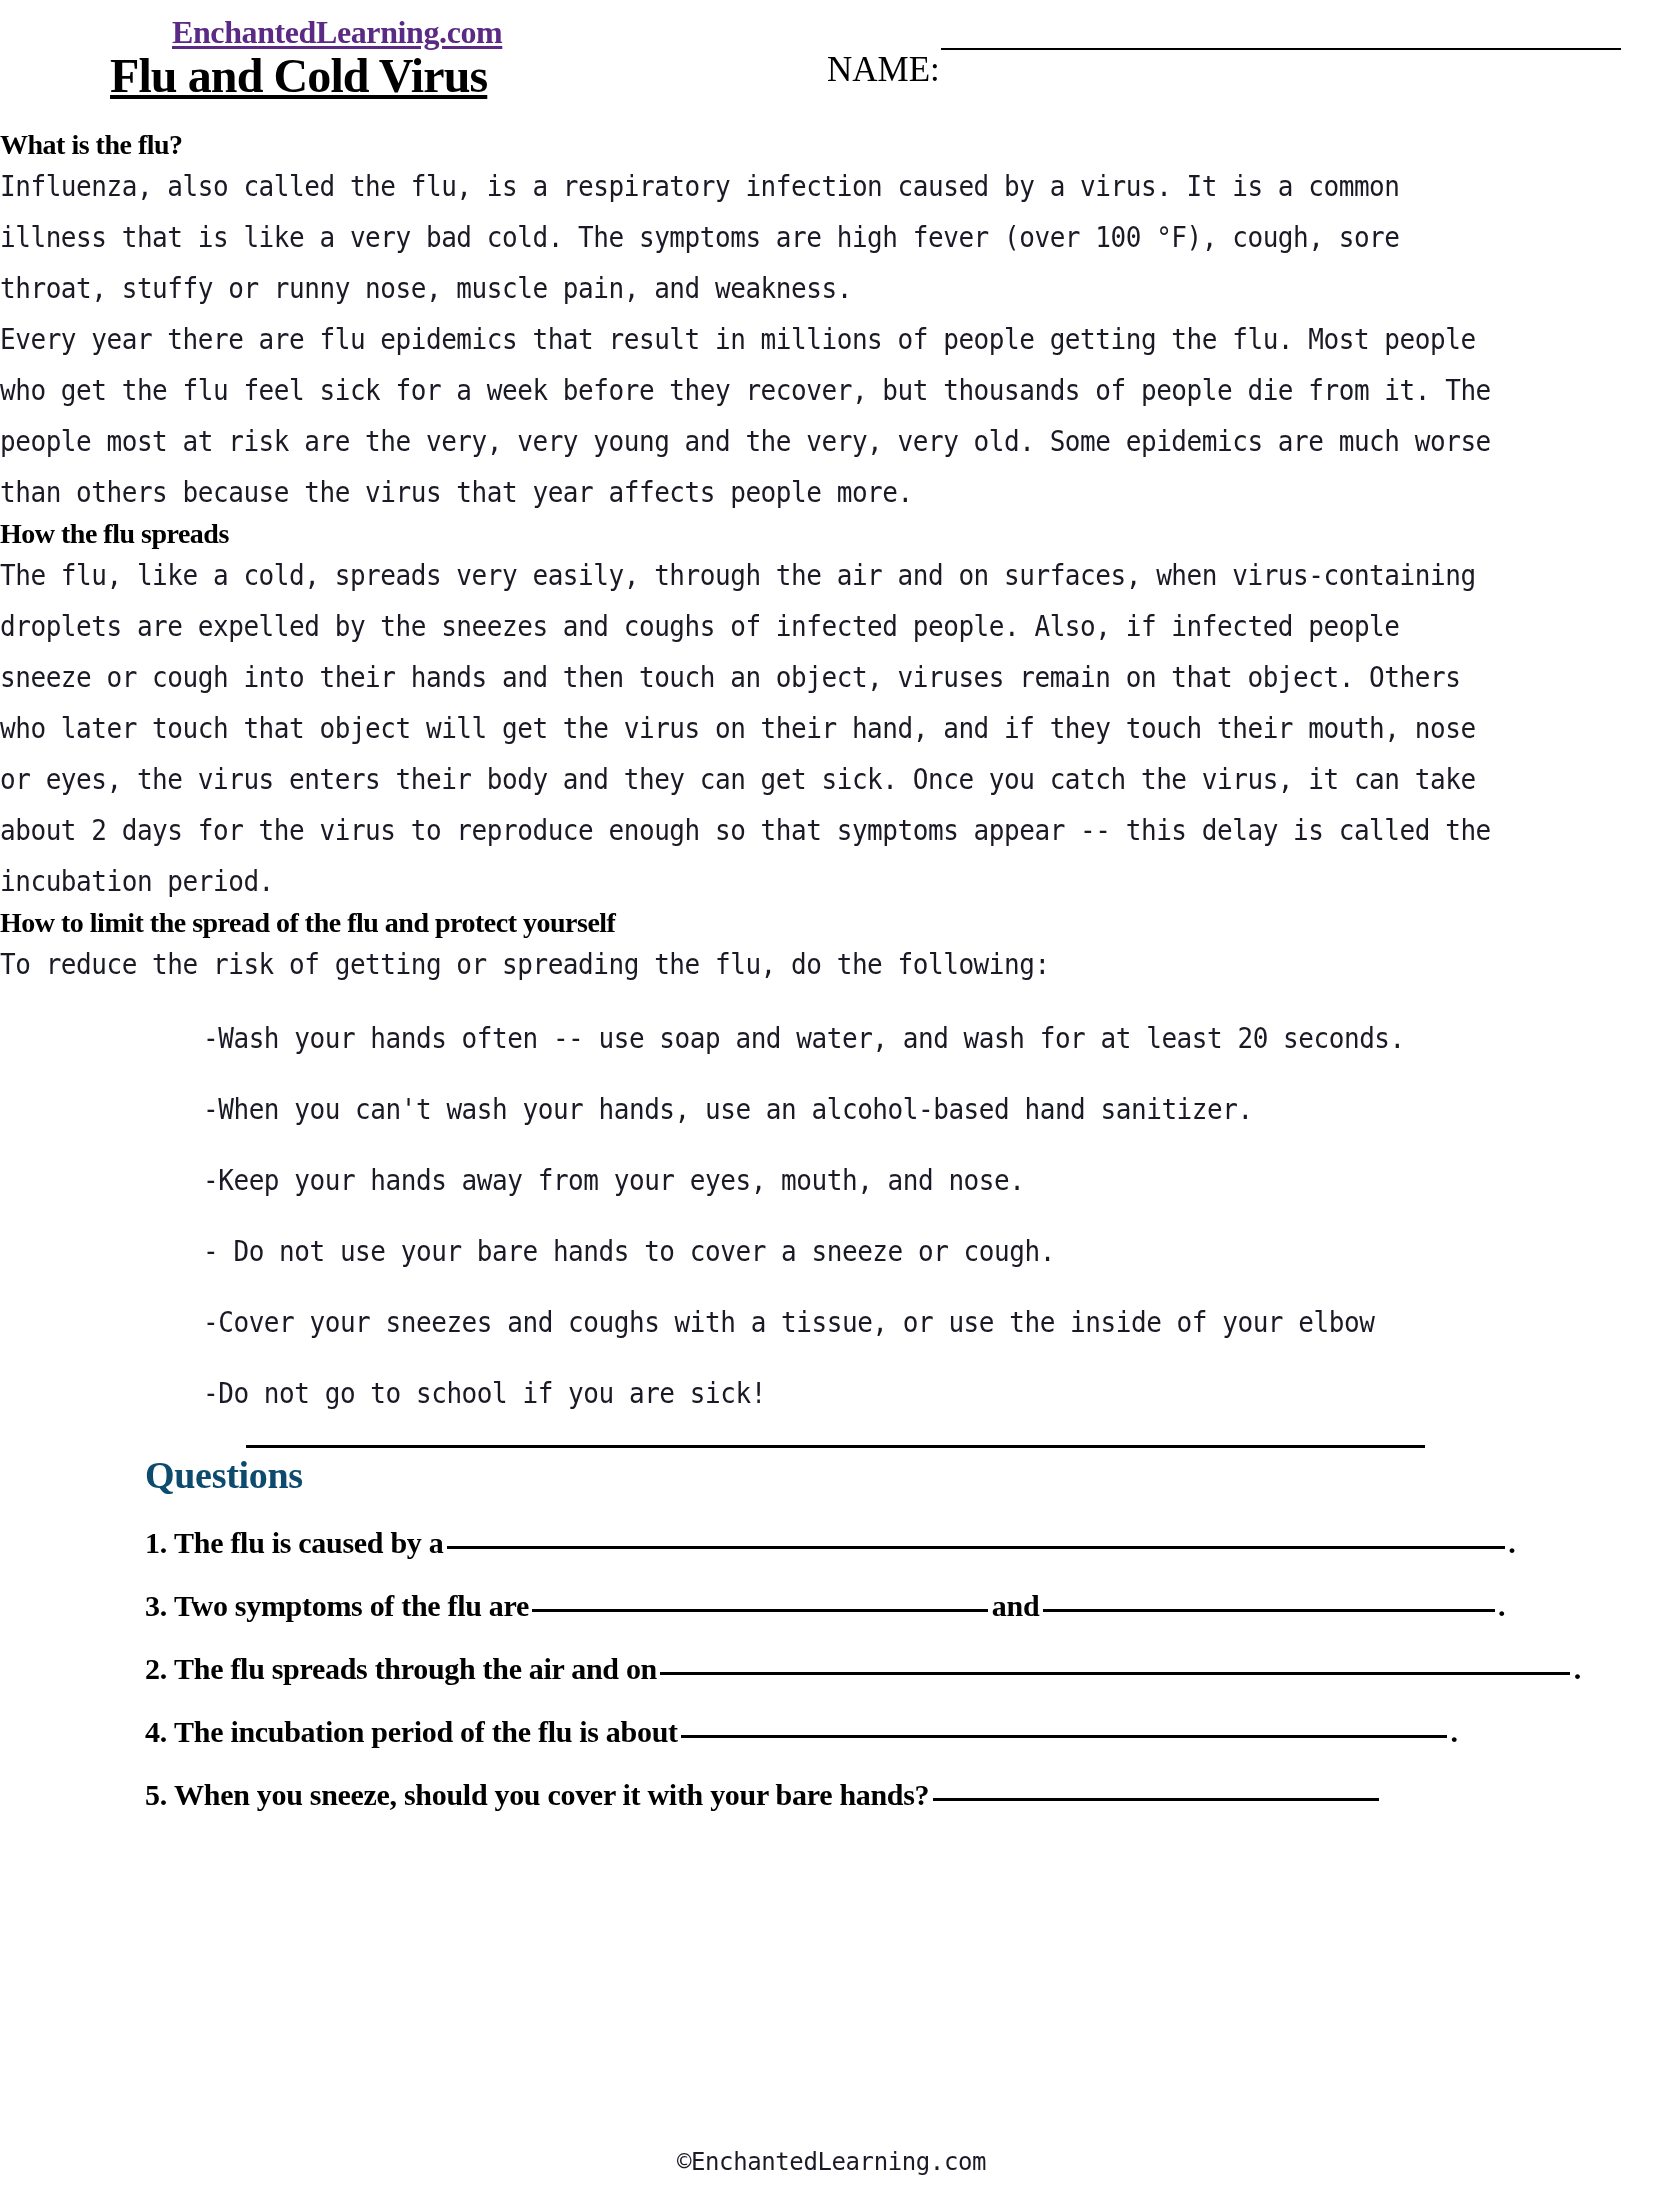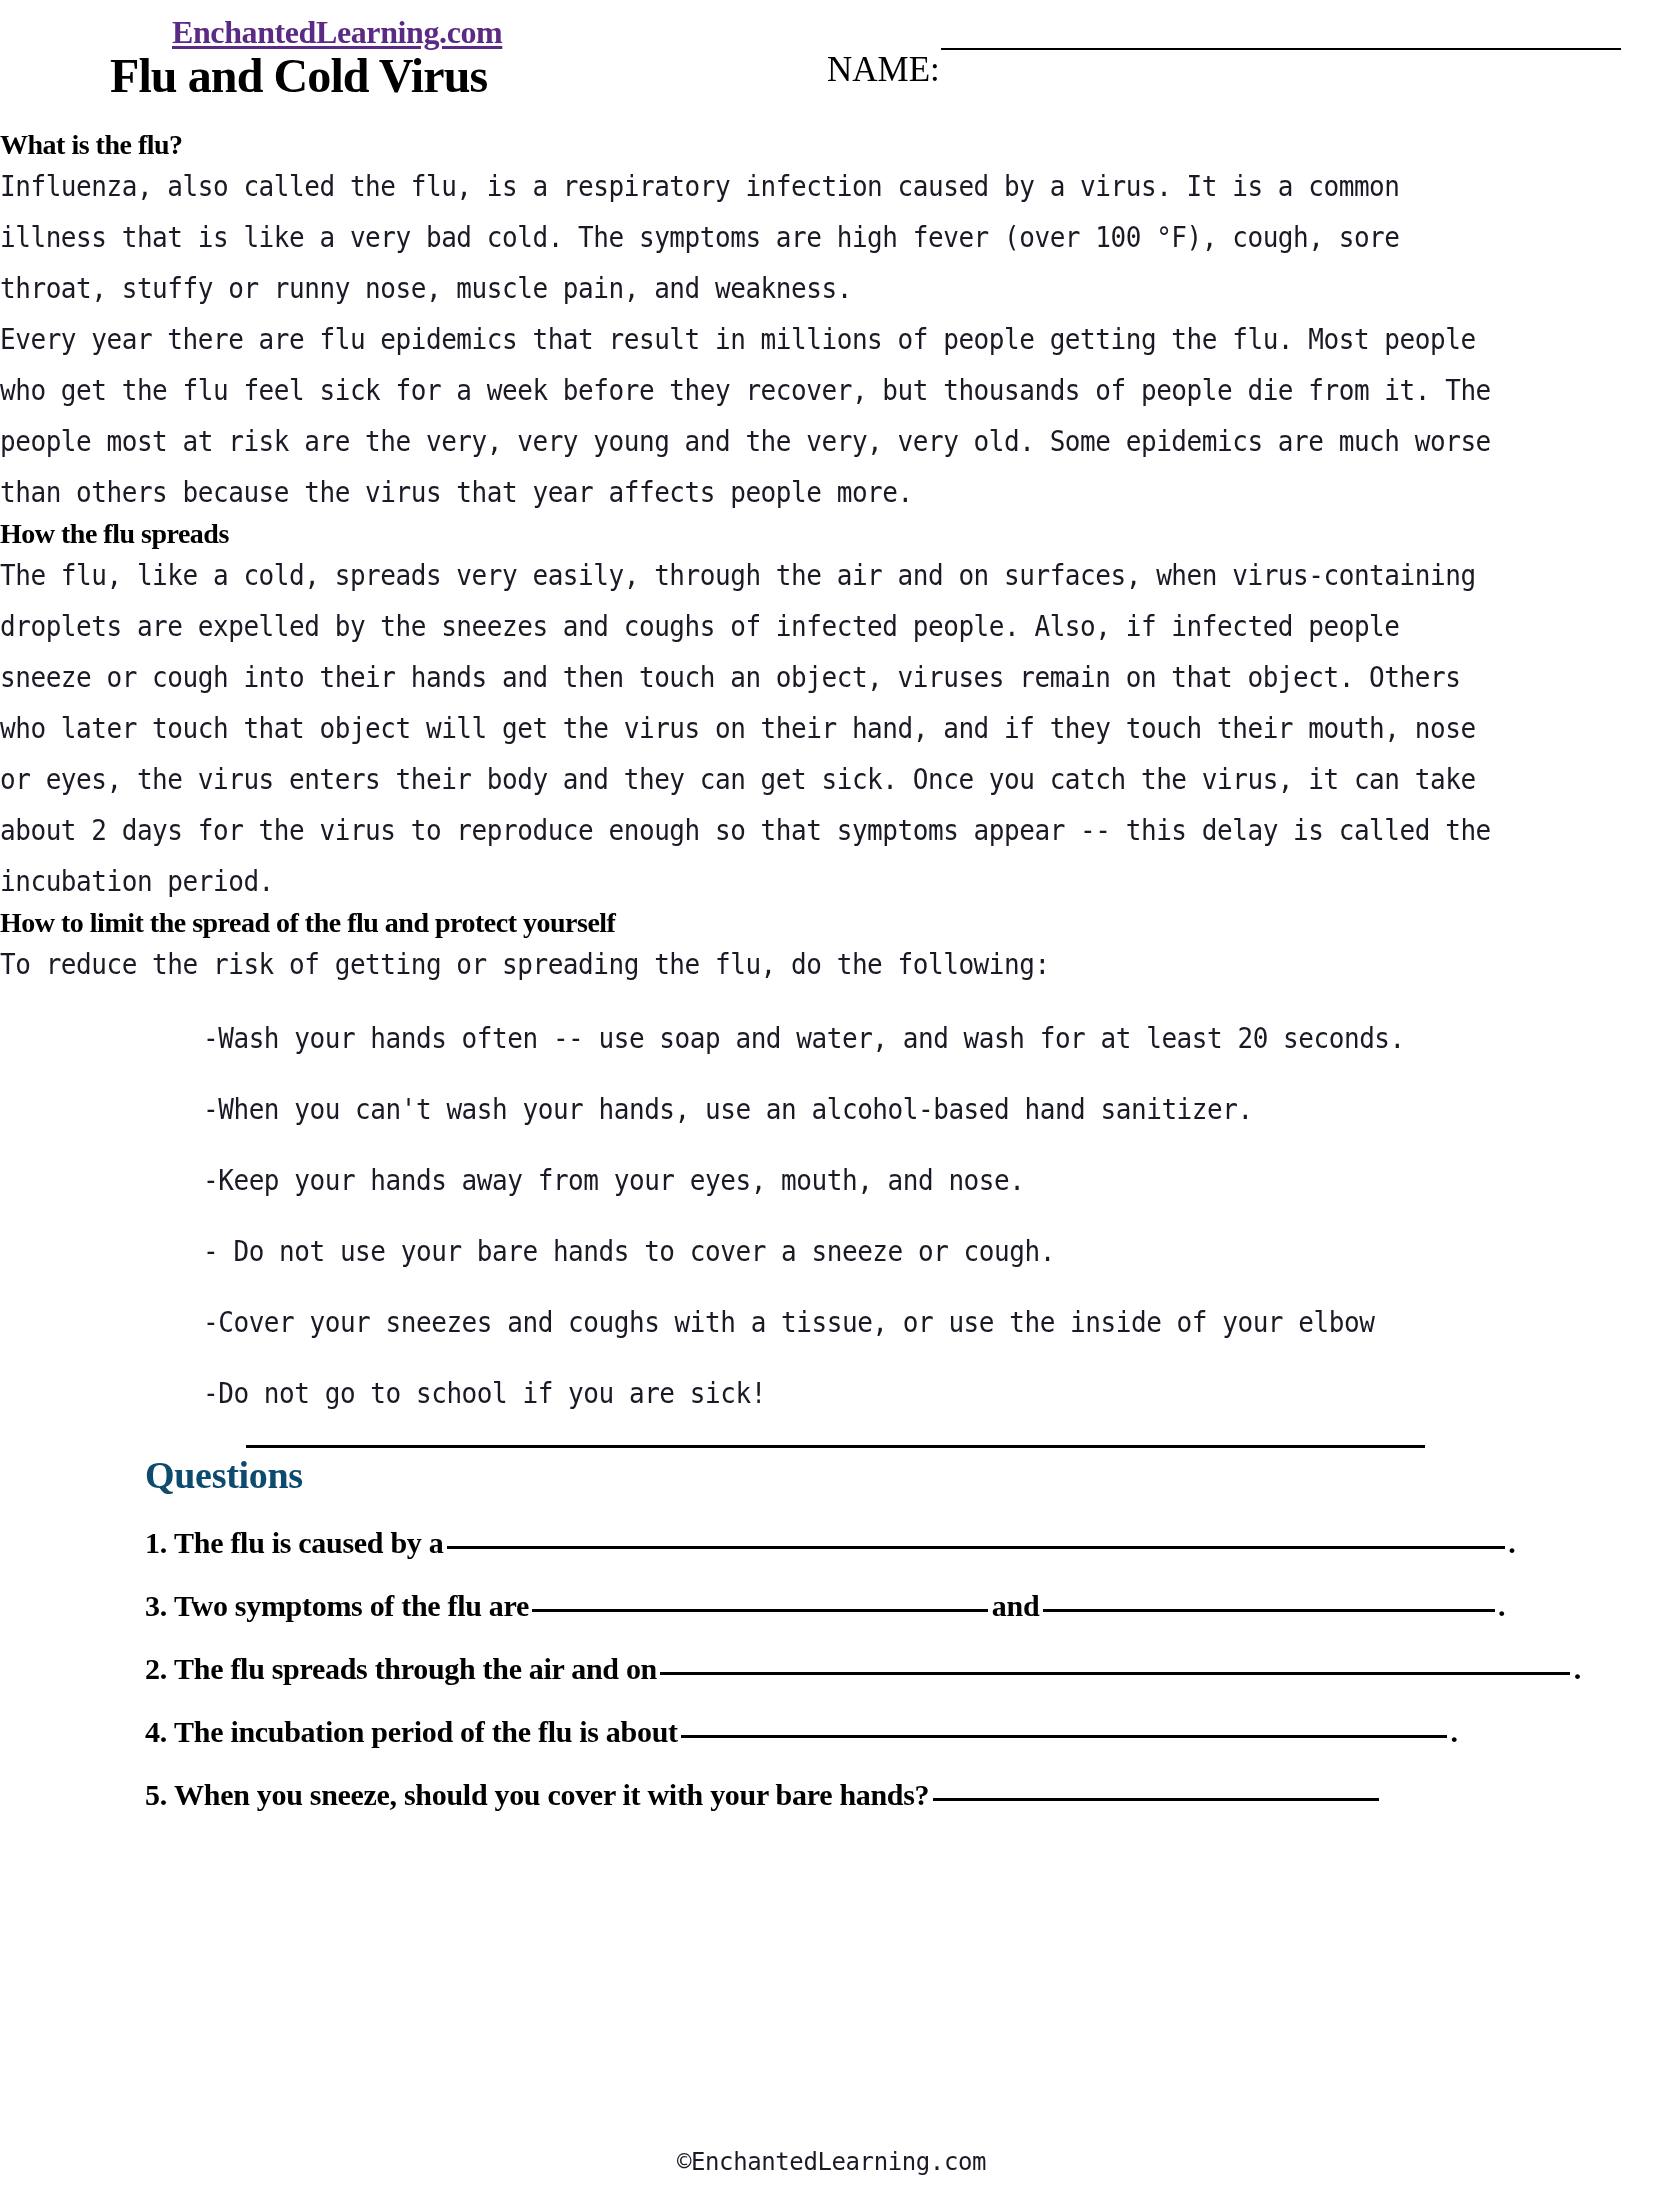--- a/index.html
+++ b/index.html
@@ -39,20 +39,21 @@
   .doc-title {
     position: absolute;
     left: 110px;
     top: 48px;
     font-family: "Liberation Serif", serif;
     font-weight: bold;
     font-size: 48px;
     letter-spacing: -0.9px;
     color: #000;
     white-space: nowrap;
+    text-decoration: underline;
   }
   .name-block {
     position: absolute;
     left: 827px;
     top: 50px;
     display: flex;
     align-items: flex-start;
     white-space: nowrap;
   }
   .name-label {

